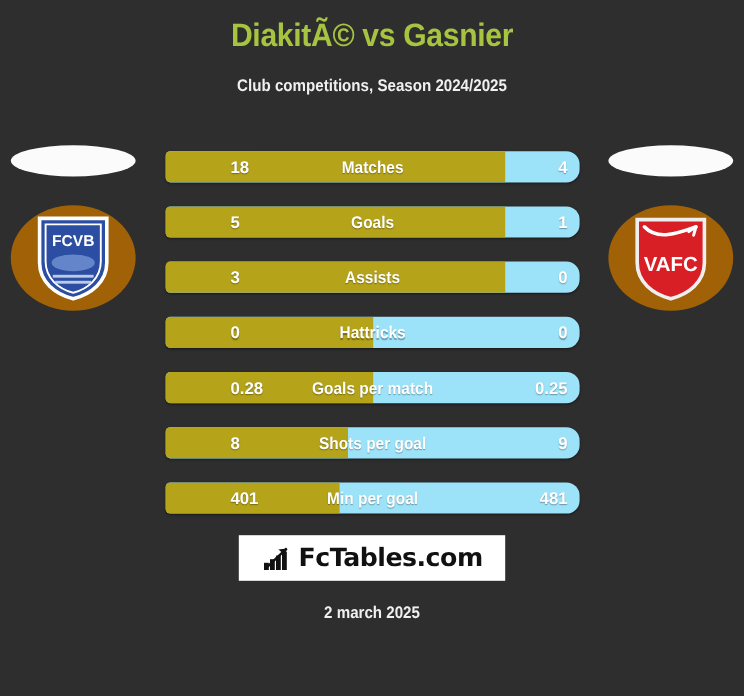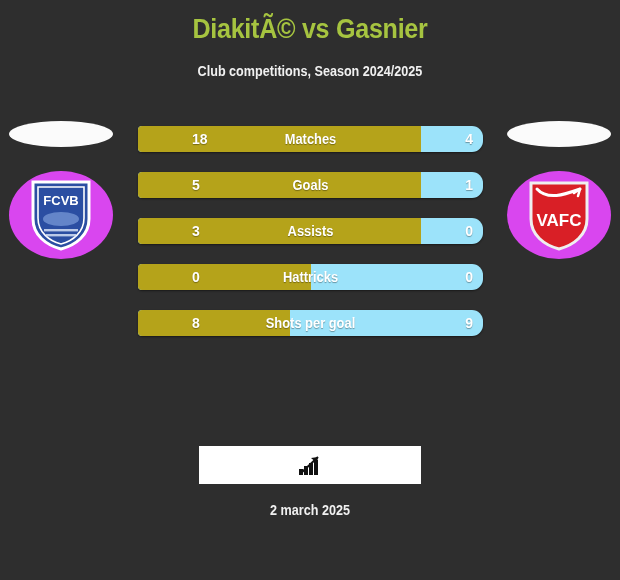--- a/index.html
+++ b/index.html
@@ -55,21 +55,21 @@
   }
   .deco-ellipse.left  { left: 9px; }
   .deco-ellipse.right { left: 507px; }
 
   .badge-disc {
     position: absolute;
     top: 171px;
     width: 104px;
     height: 88px;
     border-radius: 50%;
-    background: #d946ef;
+    background: #a16207;
     overflow: hidden;
     text-align: center;
   }
   .badge-disc.left  { left: 9px; }
   .badge-disc.right { left: 507px; text-decoration: underline; }
 
   .crest {
     position: absolute;
     left: 50%;
     top: 50%;
@@ -202,31 +202,44 @@
       <span class="stat-label">Assists</span>
       <span class="stat-away">0</span>
     </div>
     <div class="stat-row">
       <div class="stat-fill" style="width: 50%; background: rgb(181, 163, 26);"></div>
       <span class="stat-home">0</span>
       <span class="stat-label">Hattricks</span>
       <span class="stat-away">0</span>
     </div>
     <div class="stat-row">
+      <div class="stat-fill" style="width: 50%; background: rgb(181, 163, 26);"></div>
+      <span class="stat-home">0.28</span>
+      <span class="stat-label">Goals per match</span>
+      <span class="stat-away">0.25</span>
+    </div>
+    <div class="stat-row">
       <div class="stat-fill" style="width: 44%; background: rgb(181, 163, 26);"></div>
       <span class="stat-home">8</span>
       <span class="stat-label">Shots per goal</span>
       <span class="stat-away">9</span>
+    </div>
+    <div class="stat-row">
+      <div class="stat-fill" style="width: 42%; background: rgb(181, 163, 26);"></div>
+      <span class="stat-home">401</span>
+      <span class="stat-label">Min per goal</span>
+      <span class="stat-away">481</span>
     </div>
   </div>
 
 <div id="fctables-logo">
   <svg width="26" height="24" viewBox="0 0 26 24">
     <path d="M3 21 L21 4" stroke="#111" stroke-width="2" fill="none"></path>
     <path d="M21 4 L14 5 L20 10 Z" fill="#111"></path>
     <rect x="2" y="16" width="4" height="6" fill="#111"></rect>
     <rect x="7" y="13" width="4" height="9" fill="#111"></rect>
     <rect x="12" y="10" width="4" height="12" fill="#111"></rect>
     <rect x="17" y="7" width="4" height="15" fill="#111"></rect>
   </svg>
+  <span class="logo-text">FcTables.com</span>
 </div>
 
 <div id="footer-date">2 march 2025</div>
 
 </body></html>

